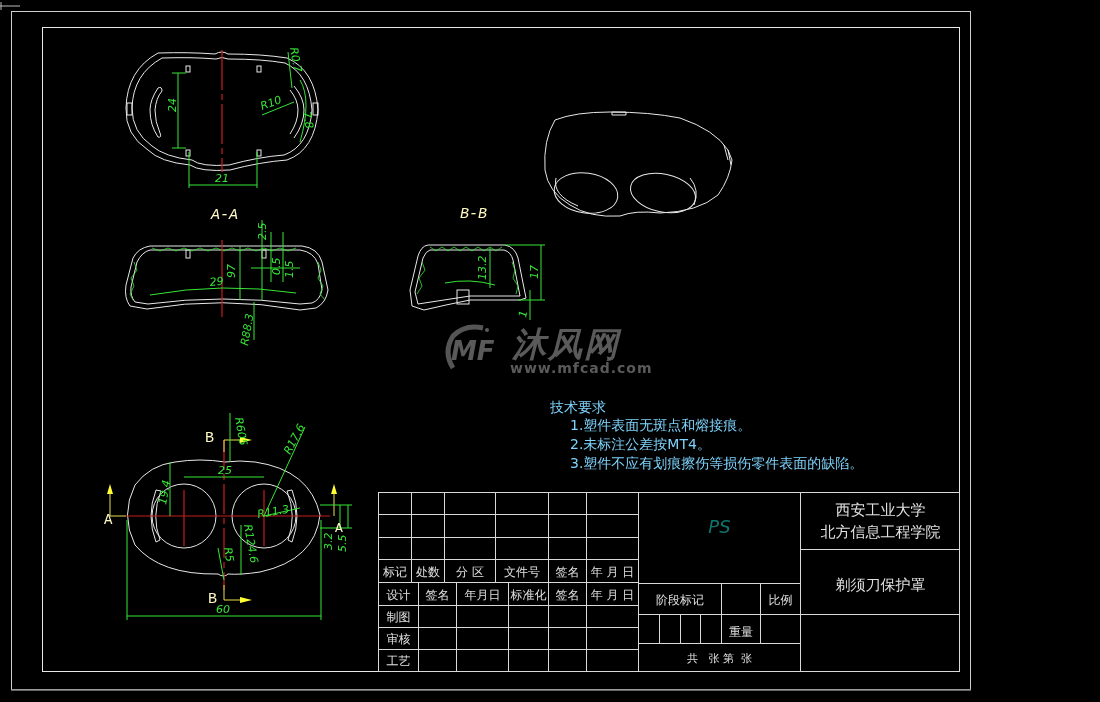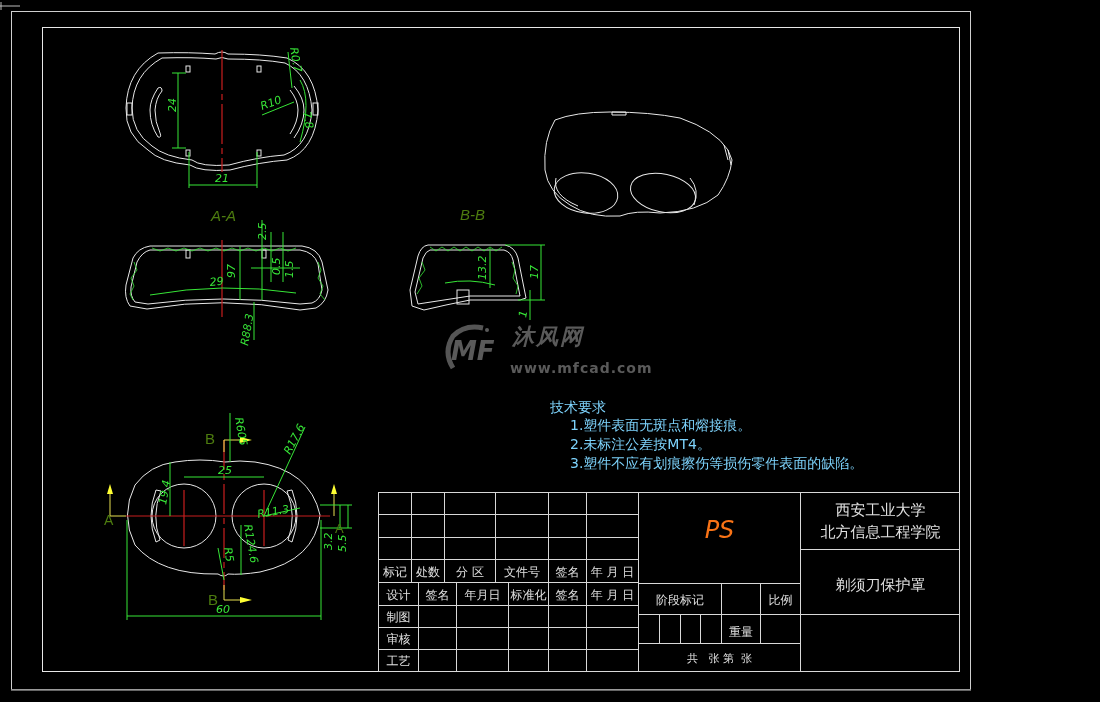--- a/index.html
+++ b/index.html
@@ -1,21 +1,21 @@
 <!DOCTYPE html>
 <html><head>
 <meta charset="utf-8">
 <style>
   html,body{margin:0;padding:0;background:#000;}
   body{width:1100px;height:702px;position:relative;overflow:hidden;font-family:"DejaVu Sans",sans-serif;color:#e6e6e6;}
   .abs{position:absolute;}
   svg.drawing{position:absolute;left:0;top:0;}
   .tr-text{position:absolute;font-size:14px;color:#7dd3fc;white-space:nowrap;}
   .tb-cell{position:absolute;font-size:12px;color:#e0e0e0;white-space:nowrap;text-align:center;}
-  .view-label{position:absolute;font-family:Liberation Sans, sans-serif;font-style:italic;font-size:15px;color:#4d7c0f;}
+  .view-label{position:absolute;font-family:Liberation Mono, monospace;font-style:italic;font-size:15px;color:#fef9c3;}
   .dim{font-family:"DejaVu Sans",sans-serif;font-style:italic;font-size:11px;fill:#37e637;}
   .wm{position:absolute;color:#5a5a5a;}
 </style>
 </head>
 <body>
 
 <svg class="drawing" width="1100" height="702" viewBox="0 0 1100 702">
 
   <g stroke="#bbb" stroke-width="1">
     <line x1="0" y1="6" x2="20" y2="6"></line>
@@ -223,21 +223,21 @@
 <div class="view-label" style="left:205px;top:430px;font-style:normal;font-size:15px;">B</div>
 <div class="view-label" style="left:208px;top:591px;font-style:normal;font-size:15px;">B</div>
 
 <div class="abs" style="left:443px;top:322px;width:62px;height:54px;">
   <svg width="62" height="54" viewBox="0 0 62 54">
     <path d="M 10 46 Q 0 30 10 14 Q 22 2 40 6" fill="none" stroke="#555" stroke-width="5"></path>
     <text x="8" y="38" font-family="DejaVu Sans, sans-serif" font-size="26" font-weight="bold" font-style="italic" fill="#5a5a5a">MF</text>
     <circle cx="44" cy="8" r="2" fill="#5a5a5a"></circle>
   </svg>
 </div>
-<div class="wm" style="left:512px;top:322px;font-size:22px;font-weight:bold;font-style:italic;letter-spacing:2px;">沐风网</div>
+<div class="wm" style="left:512px;top:322px;font-size:34px;font-weight:bold;font-style:italic;letter-spacing:2px;">沐风网</div>
 <div class="wm" style="left:510px;top:360px;font-size:14px;font-weight:bold;letter-spacing:1px;">www.mfcad.com</div>
 
 <div class="tr-text" style="left:550px;top:399px;">技术要求</div>
 <div class="tr-text" style="left:570px;top:417px;">1.塑件表面无斑点和熔接痕。</div>
 <div class="tr-text" style="left:570px;top:436px;">2.未标注公差按MT4。</div>
 <div class="tr-text" style="left:570px;top:455px;">3.塑件不应有划痕擦伤等损伤零件表面的缺陷。</div>
 
 <div class="tb-cell" style="left:379px;top:564px;width:32px;">标记</div>
 <div class="tb-cell" style="left:412px;top:564px;width:32px;">处数</div>
 <div class="tb-cell" style="left:445px;top:564px;width:50px;">分  区</div>
@@ -249,21 +249,21 @@
 <div class="tb-cell" style="left:419px;top:587px;width:37px;">签名</div>
 <div class="tb-cell" style="left:457px;top:587px;width:51px;">年月日</div>
 <div class="tb-cell" style="left:509px;top:587px;width:39px;">标准化</div>
 <div class="tb-cell" style="left:549px;top:587px;width:37px;">签名</div>
 <div class="tb-cell" style="left:587px;top:587px;width:51px;">年 月 日</div>
 
 <div class="tb-cell" style="left:379px;top:609px;width:39px;text-align:center;">制图</div>
 <div class="tb-cell" style="left:379px;top:631px;width:39px;">审核</div>
 <div class="tb-cell" style="left:379px;top:653px;width:39px;">工艺</div>
 
-<div class="tb-cell" style="left:639px;top:516px;width:161px;font-size:24px;font-style:italic;font-weight:300;color:#f97316;">PS</div>
+<div class="tb-cell" style="left:639px;top:516px;width:161px;font-size:18px;font-style:italic;font-weight:300;color:#0f766e;">PS</div>
 
 <div class="tb-cell" style="left:639px;top:592px;width:82px;">阶段标记</div>
 <div class="tb-cell" style="left:722px;top:624px;width:38px;">重量</div>
 <div class="tb-cell" style="left:761px;top:592px;width:39px;">比例</div>
 <div class="tb-cell" style="left:639px;top:651px;width:161px;font-size:11px;white-space:pre;">共   张 第  张</div>
 
 <div class="tb-cell" style="left:801px;top:501px;width:159px;font-size:15px;text-align:center;">西安工业大学</div>
 <div class="tb-cell" style="left:801px;top:523px;width:159px;font-size:15px;">北方信息工程学院</div>
 <div class="tb-cell" style="left:801px;top:576px;width:159px;font-size:15px;">剃须刀保护罩</div>
 

